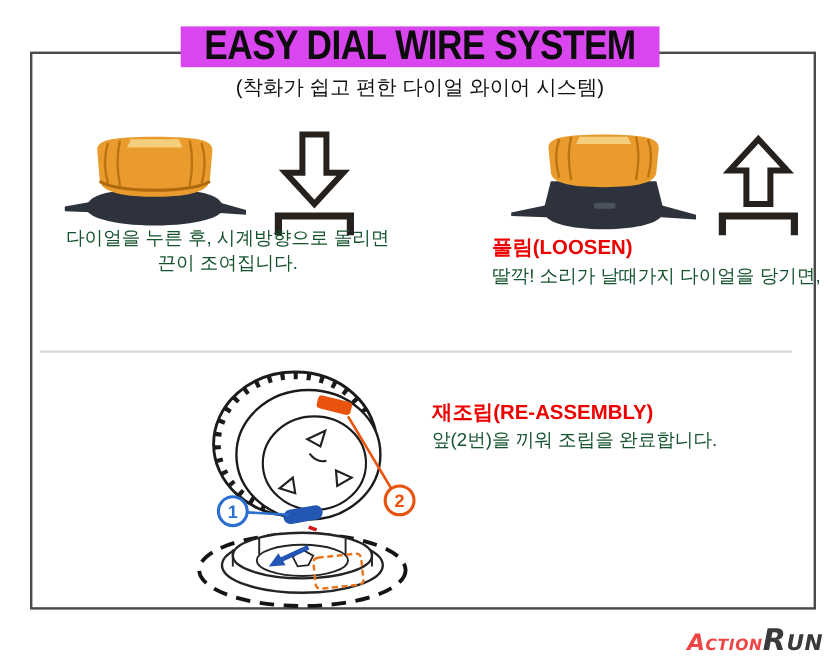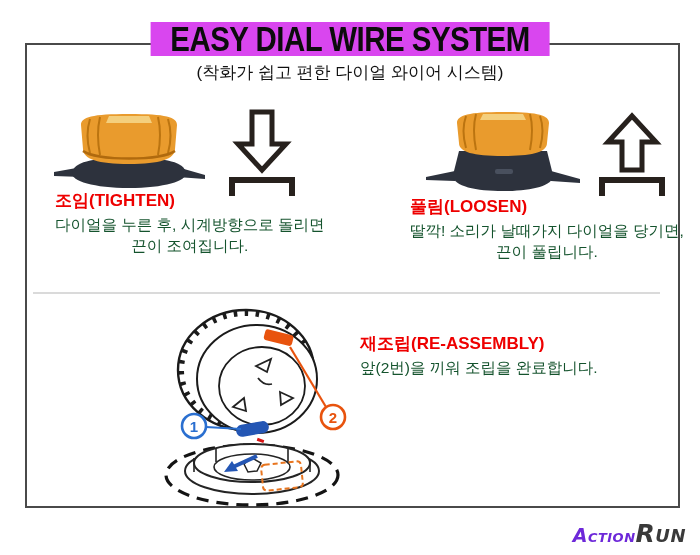--- a/index.html
+++ b/index.html
@@ -25,21 +25,21 @@
   }
   .abs{position:absolute;}
   .txt-heading{font-size:17px;font-weight:bold;color:#ee0000;margin:0 0 3px 0;}
   .txt-line{font-size:15.5px;line-height:20.5px;color:#14532d;margin:0;text-align:center;}
   .divider{position:absolute;left:33px;top:292px;width:627px;height:2px;background:#dadada;}
   .brand{
     position:absolute;top:519px;right:14px;z-index:3;
     font-style:italic;font-weight:bold;font-variant:small-caps;
     font-family:"DejaVu Sans",sans-serif;letter-spacing:0.5px;white-space:nowrap;
   }
-  .brand-action{color:#6d28d9;font-size:19px;margin-top:39px;}
+  .brand-action{color:#ef4444;font-size:19px;margin-top:39px;}
   .brand-run{color:#3a3a3a;font-size:25px;}
   svg{display:block;}
 </style>
 </head>
 <body>
 
 <div class="frame"></div>
 
 <div class="title-wrap">
   <span class="title">EASY DIAL WIRE SYSTEM</span>
@@ -84,29 +84,27 @@
 </div>
 
 <div class="abs" style="left:594px;top:112px;">
   <svg width="76" height="88" viewBox="0 0 76 88">
     <path d="M38,4 L62,30 H48 V58 H28 V30 H14 Z" fill="#ffffff" stroke="#27211d" stroke-width="5" stroke-linejoin="miter"></path>
     <path d="M8,84 L8,68 L68,68 L68,84" fill="none" stroke="#27211d" stroke-width="6"></path>
   </svg>
 </div>
 
 <div class="abs" style="left:55px;top:189px;">
-  <p class="txt-heading">조임(TIGHTEN)</p>
   <p class="txt-line">다이얼을 누른 후, 시계방향으로 돌리면</p>
   <p class="txt-line">끈이 조여집니다.</p>
 </div>
 
 <div class="abs" style="left:410px;top:195px;">
   <p class="txt-heading">풀림(LOOSEN)</p>
   <p class="txt-line">딸깍! 소리가 날때가지 다이얼을 당기면,</p>
-  <p class="txt-line">끈이 풀립니다.</p>
 </div>
 
 <div class="divider"></div>
 
 <div class="abs" style="left:140px;top:306px;">
   <svg width="230" height="202" viewBox="0 0 230 202">
 
     <g>
       <ellipse cx="106" cy="64" rx="68" ry="60" fill="#ffffff" stroke="#1b1b1b" stroke-width="2.4"></ellipse>
       <ellipse cx="106" cy="64" rx="65" ry="57" fill="none" stroke="#1b1b1b" stroke-width="6" stroke-dasharray="3.5,7.5"></ellipse>

